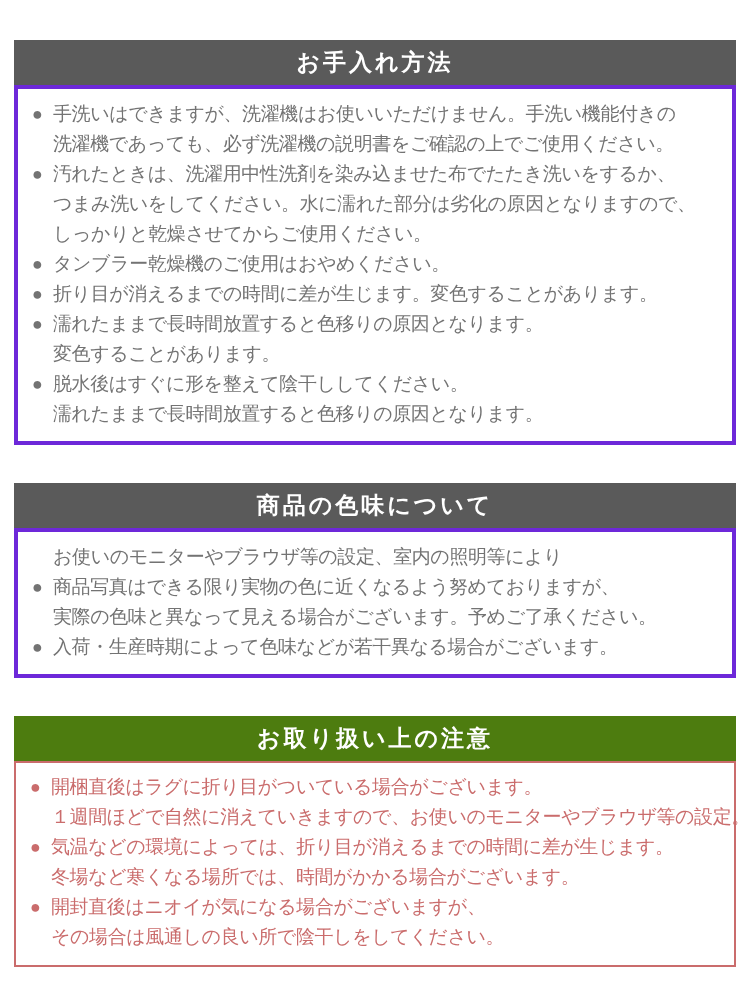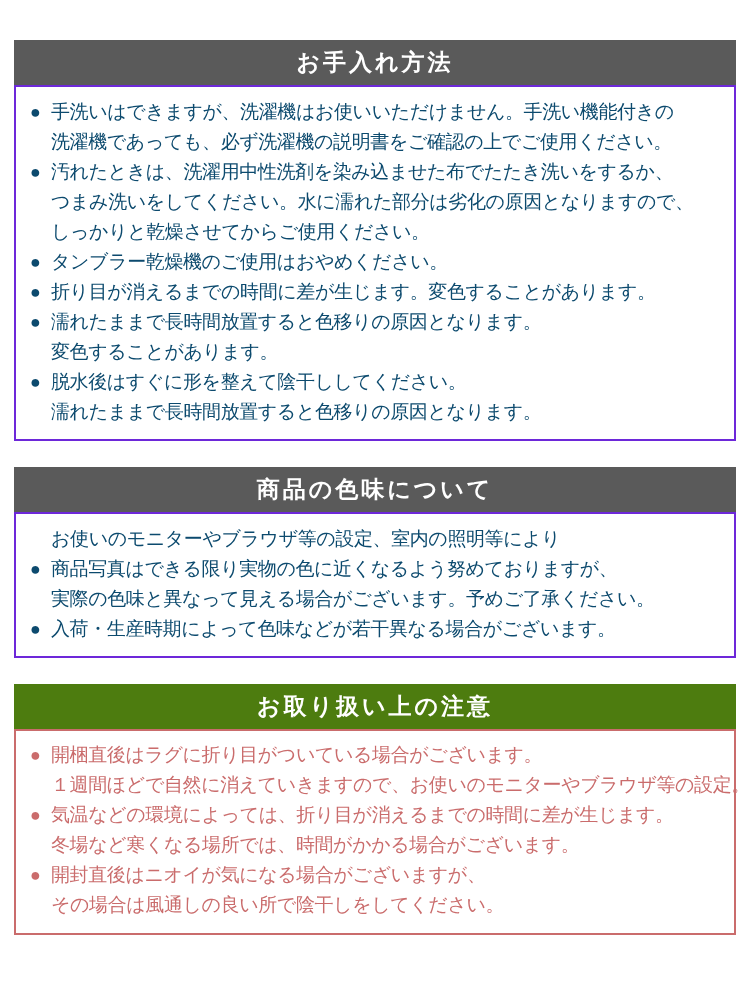--- a/index.html
+++ b/index.html
@@ -8,41 +8,41 @@
     background: #ffffff;
     font-family: "Liberation Sans", "DejaVu Sans", sans-serif;
   }
   .page {
     width: 750px;
     height: 1000px;
     background: #ffffff;
     box-sizing: border-box;
     padding: 40px 14px 0 14px;
   }
-  .section { margin-bottom: 26px; }
+  .section { margin-bottom: 38px; }
   .section-header {
     height: 45px;
     display: flex;
     align-items: center;
     justify-content: center;
     font-size: 23px;
     font-weight: bold;
     letter-spacing: 3px;
     color: #ffffff;
   }
   .section.gray .section-header { background: #5a5a5a; }
   .section.red  .section-header { background: #4d7c0f; }
   .section-body {
     box-sizing: border-box;
     padding: 10px 6px 12px 14px;
     background: #ffffff;
   }
   .section.gray .section-body {
-    border: 2px solid #6d28d9;
-    color: #0c4a6e;
+    border: 4px solid #6d28d9;
+    color: #737373;
   }
   .section.red .section-body {
     border: 2px solid #ca6c6c;
     color: #ca6c6c;
     font-family: Liberation Mono, monospace;
   }
   .line {
     font-size: 19px;
     line-height: 30px;
     letter-spacing: -0.4px;

